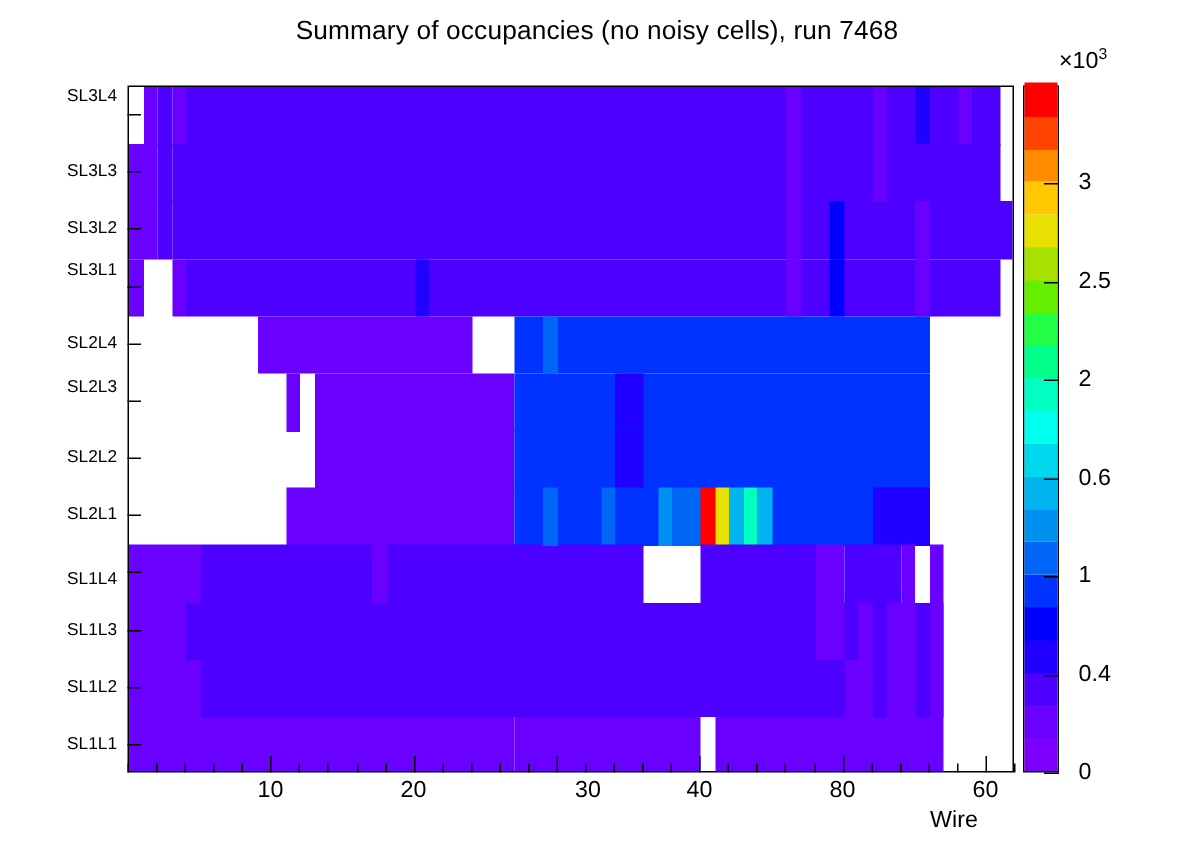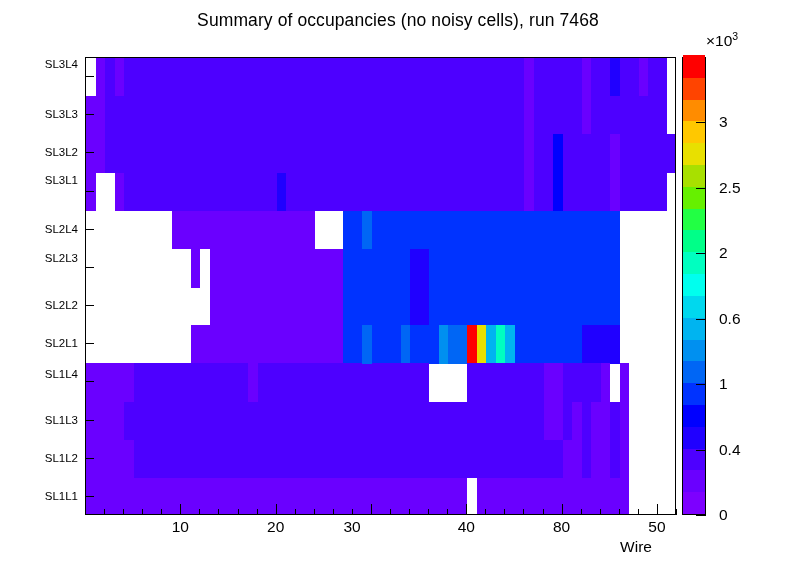--- a/index.html
+++ b/index.html
@@ -152,21 +152,21 @@
     </div>
   <div id="ylabels">
       <div class="ylab" style="top: 7px;">SL3L4</div>
       <div class="ylab" style="top: 57.25px;">SL3L3</div>
       <div class="ylab" style="top: 95.4167px;">SL3L2</div>
       <div class="ylab" style="top: 123px;">SL3L1</div>
       <div class="ylab" style="top: 171.75px;">SL2L4</div>
       <div class="ylab" style="top: 201px;">SL2L3</div>
       <div class="ylab" style="top: 248.083px;">SL2L2</div>
       <div class="ylab" style="top: 286.25px;">SL2L1</div>
-      <div class="ylab" style="top: 317px;">SL1L4</div>
+      <div class="ylab" style="top: 329px;">SL1L4</div>
       <div class="ylab" style="top: 362.583px;">SL1L3</div>
       <div class="ylab" style="top: 400.75px;">SL1L2</div>
       <div class="ylab" style="top: 438.917px;">SL1L1</div>
     </div>
   <div id="xticks">
       <div class="xtick min" style="left: 0px; position: absolute; bottom: -458px; top: 452px; height: 6px;"></div>
       <div class="xtick min" style="left: 19.0645px; position: absolute; bottom: -458px; top: 452px; height: 6px;"></div>
       <div class="xtick min" style="left: 38.129px; position: absolute; bottom: -458px; top: 452px; height: 6px;"></div>
       <div class="xtick min" style="left: 57.1935px; position: absolute; bottom: -458px; top: 452px; height: 6px;"></div>
       <div class="xtick min" style="left: 76.2581px; position: absolute; bottom: -458px; top: 452px; height: 6px;"></div>
@@ -238,17 +238,17 @@
       <div class="ptick" style="top: 196.286px; margin-left: -10px;"></div>
       <div class="plab" style="top: 196.286px;">2</div>
       <div class="ptick" style="top: 130.857px; margin-left: -10px;"></div>
       <div class="plab" style="top: 130.857px;">2.5</div>
       <div class="ptick" style="top: 65.4286px; margin-left: -10px;"></div>
       <div class="plab" style="top: 65.4286px;">3</div>
     </div>
 
 <div class="xlab" style="left: 180.323px;">10</div>
     <div class="xlab" style="left: 275.645px;">20</div>
-    <div class="xlab" style="left: 352px;">30</div>
+    <div class="xlab" style="left: 392px;">30</div>
     <div class="xlab" style="left: 466.29px;">40</div>
     <div class="xlab" style="left: 561.613px;">80</div>
-    <div class="xlab" style="left: 656.935px;">50</div>
+    <div class="xlab" style="left: 656.935px;">60</div>
   </div>
 
 </body></html>

